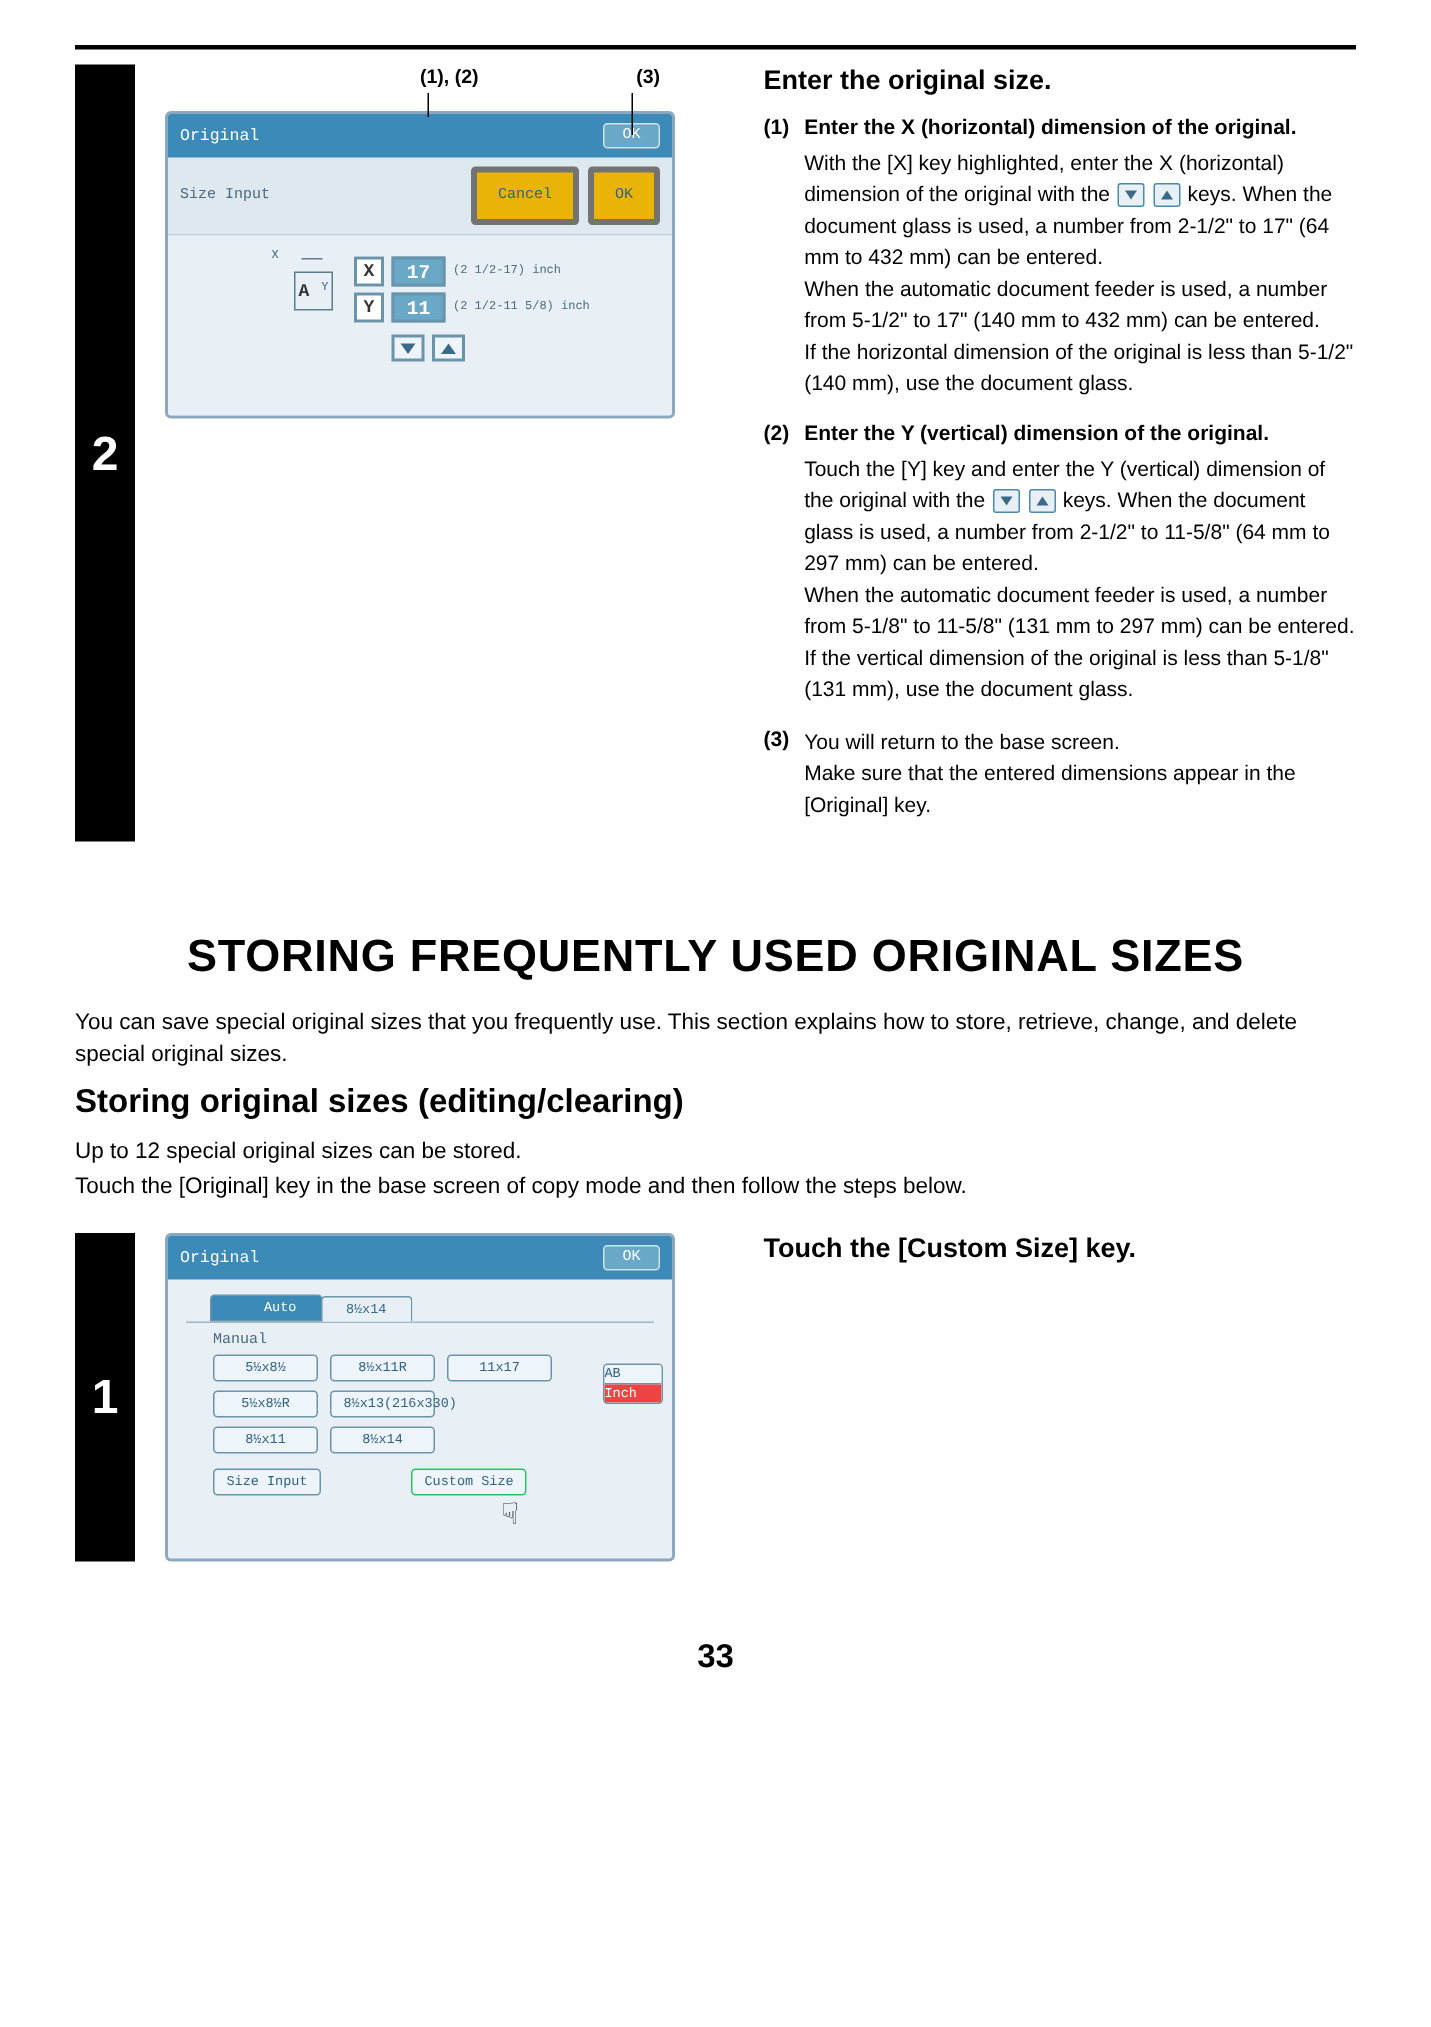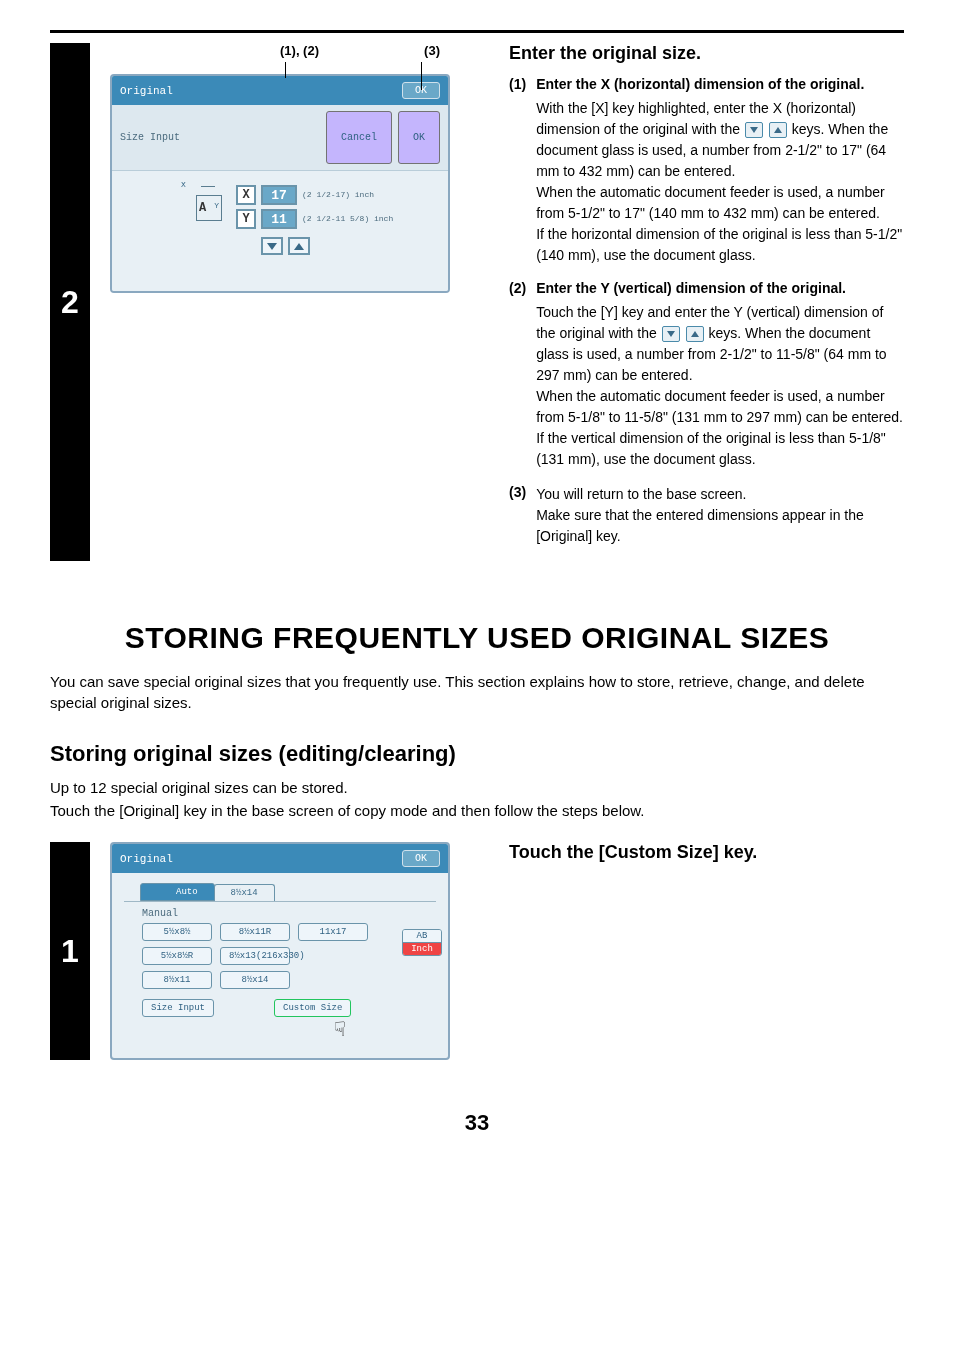--- a/index.html
+++ b/index.html
@@ -21,21 +21,21 @@
     .callout-line-a { position: absolute; left: 175px; top: 0; width: 1px; height: 16px; background: #000; }
     .callout-line-b { position: absolute; right: 28px; top: 0; width: 1px; height: 28px; background: #000; }
 
     .screen-panel { border: 2px solid #8aa8c0; background: #dde8ef; border-radius: 4px; padding: 0; font-family: "Courier New", monospace; font-size: 10px; color: #3a6a88; overflow: hidden; }
     .sp-titlebar { display: flex; justify-content: space-between; align-items: center; padding: 6px 8px; background: #3b8ab8; color: #fff; font-size: 11px; }
     .sp-title { color: #fff; }
     .sp-ok { background: #6aa8c8; border: 1px solid #cfe1ec; color: #fff; padding: 2px 12px; border-radius: 3px; font-size: 10px; }
     .sp-sub { display: flex; justify-content: space-between; align-items: center; padding: 6px 8px; border-bottom: 1px solid #b9cdd9; }
     .sp-sub-label { color: #4a6a7d; }
     .sp-sub-btns { display: flex; gap: 6px; }
-    .sp-btn { border: 1px solid #737373; background: #c4b5fd; color: #316283; padding: 20px 14px; border-radius: 3px; font-size: 10px; }
+    .sp-btn { border: 4px solid #737373; background: #eab308; color: #316283; padding: 10px 14px; border-radius: 3px; font-size: 10px; }
     .sp-body { padding: 14px 14px 18px 14px; min-height: 120px; background: #e8f0f5; }
 
     .xy-layout { display: flex; gap: 8px; align-items: flex-start; padding-left: 70px; }
     .paper-icon { width: 26px; height: 26px; border: 1px solid #5a7d90; position: relative; margin-top: 10px; margin-right: 6px; }
     .paper-icon::before { content: ""; position: absolute; top: -10px; left: 4px; width: 14px; border-top: 1px solid #5a7d90; }
     .paper-icon .Ax { position: absolute; left: -16px; top: -16px; font-size: 8px; }
     .paper-icon .A { position: absolute; left: 2px; top: 5px; font-weight: bold; font-size: 12px; color: #333; }
     .paper-icon .Yv { position: absolute; right: 2px; top: 5px; font-size: 8px; }
 
     .xy-stack { display: flex; flex-direction: column; gap: 4px; }
@@ -57,39 +57,39 @@
     .sub-body { flex: 1; }
     .sub-head { font-weight: bold; margin-bottom: 6px; }
     .sub-text { font-size: 14px; line-height: 1.5; }
     .key-icon { display: inline-flex; vertical-align: middle; width: 18px; height: 16px; border: 1px solid #4a8aaa; background: #e8f0f5; align-items: center; justify-content: center; border-radius: 2px; margin: 0 1px; }
     .key-icon .tri-down, .key-icon .tri-up { border-left-width: 4px; border-right-width: 4px; }
     .key-icon .tri-down { border-top-width: 6px; }
     .key-icon .tri-up { border-bottom-width: 6px; }
 
     
     h1.section { font-size: 30px; font-weight: bold; margin: 60px 0 16px 0; letter-spacing: 0.5px; text-align: center; }
-    .section-desc { font-size: 15px; margin-bottom: 28px; line-height: 1.4; }
+    .section-desc { font-size: 15px; margin-bottom: 8px; line-height: 1.4; }
     h2.subsection { font-size: 22px; font-weight: bold; margin-bottom: 10px; }
     .subsection-desc { font-size: 15px; line-height: 1.5; margin-bottom: 20px; }
 
     
     .orig-panel { border: 2px solid #8aa8c0; border-radius: 4px; background: #e8f0f5; font-family: "Courier New", monospace; font-size: 10px; color: #3a6a88; overflow: hidden; }
     .op-title { display: flex; justify-content: space-between; align-items: center; padding: 6px 8px; background: #3b8ab8; color: #fff; font-size: 11px; }
     .op-body { padding: 10px 12px 16px 12px; }
     .op-row { display: flex; align-items: center; gap: 6px; margin-bottom: 6px; }
     .op-tab { padding: 3px 16px; border: 1px solid #6a94aa; border-radius: 3px 3px 0 0; background: #e8f0f5; font-size: 9px; }
     .op-tab.active { background: #3b8ab8; color: #fff; padding-left: 35px; }
     .op-tab-deck { display: flex; align-items: flex-end; gap: 0; border-bottom: 1px solid #9fb8c6; margin-bottom: 6px; padding-left: 16px; }
     .op-pill { padding: 3px 8px; border: 1px solid #6a94aa; border-radius: 3px; background: #eef5fa; font-size: 9px; color: #316283; min-width: 56px; text-align: center; }
     .op-pill.outline { background: #eef5fa; }
     .op-pill.cs { border: 1px solid #22c55e; }
     .op-grid { display: grid; grid-template-columns: repeat(3, 70px); gap: 6px 8px; margin: 4px 0 10px 18px; }
     .op-label { font-size: 10px; color: #4a6a7d; margin: 2px 0 4px 18px; }
     .op-grid-wrap { position: relative; }
-    .ab-inch { width: 40px; text-align: center; border: 1px solid #6a94aa; border-radius: 3px; overflow: hidden; font-size: 9px; }
+    .ab-inch { width: 40px; text-align: left; border: 1px solid #6a94aa; border-radius: 3px; overflow: hidden; font-size: 9px; }
     .ab-inch .ab { background: #eef5fa; color: #316283; padding: 1px 0; border-bottom: 1px solid #6a94aa; }
     .ab-inch .ic { background: #ef4444; color: #fff; padding: 1px 0; }
     .hand-cursor { position: relative; text-align: center; margin-top: -6px; font-size: 20px; color: #333; }
 
     .page-num { text-align: center; font-size: 22px; font-weight: bold; margin-top: 50px; }
   </style>
 </head>
 <body>
 
 <div class="top-rule"></div>

